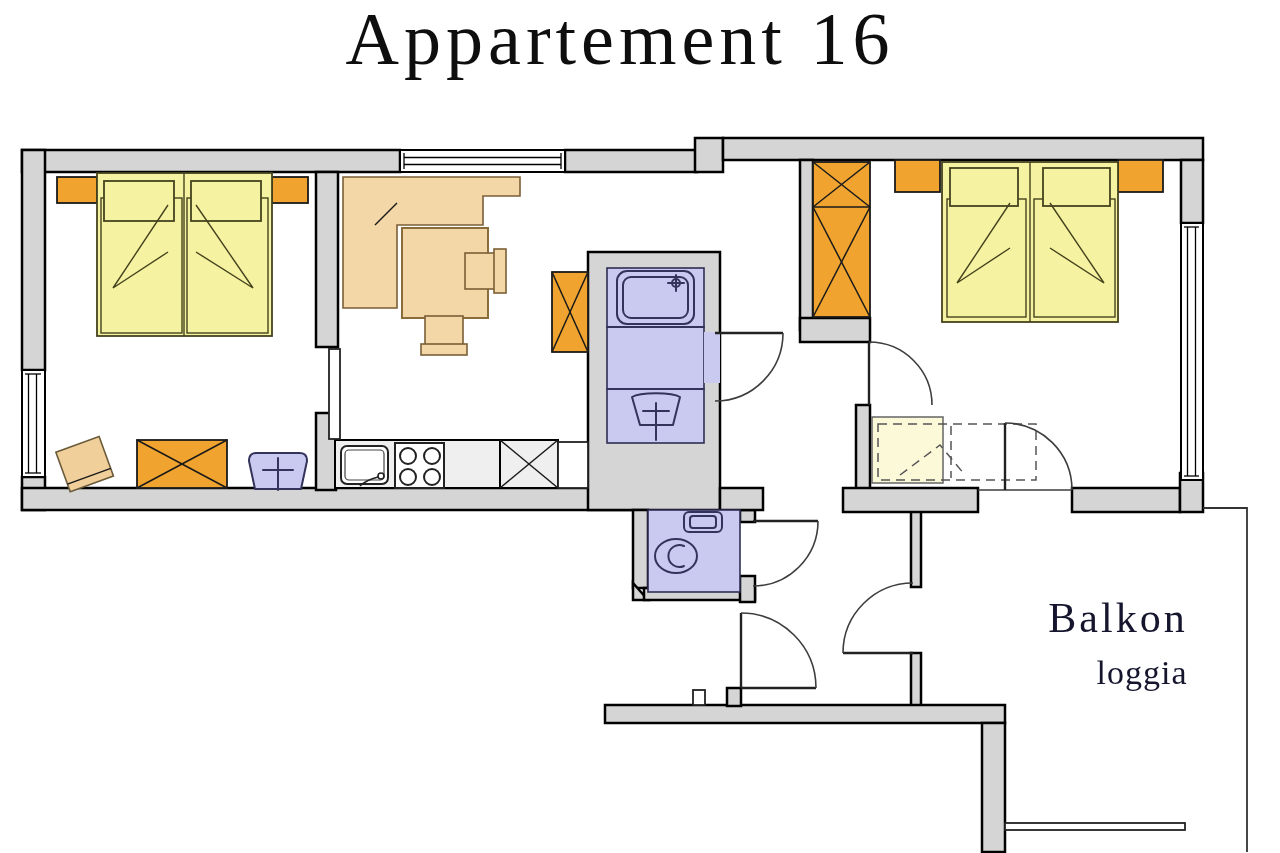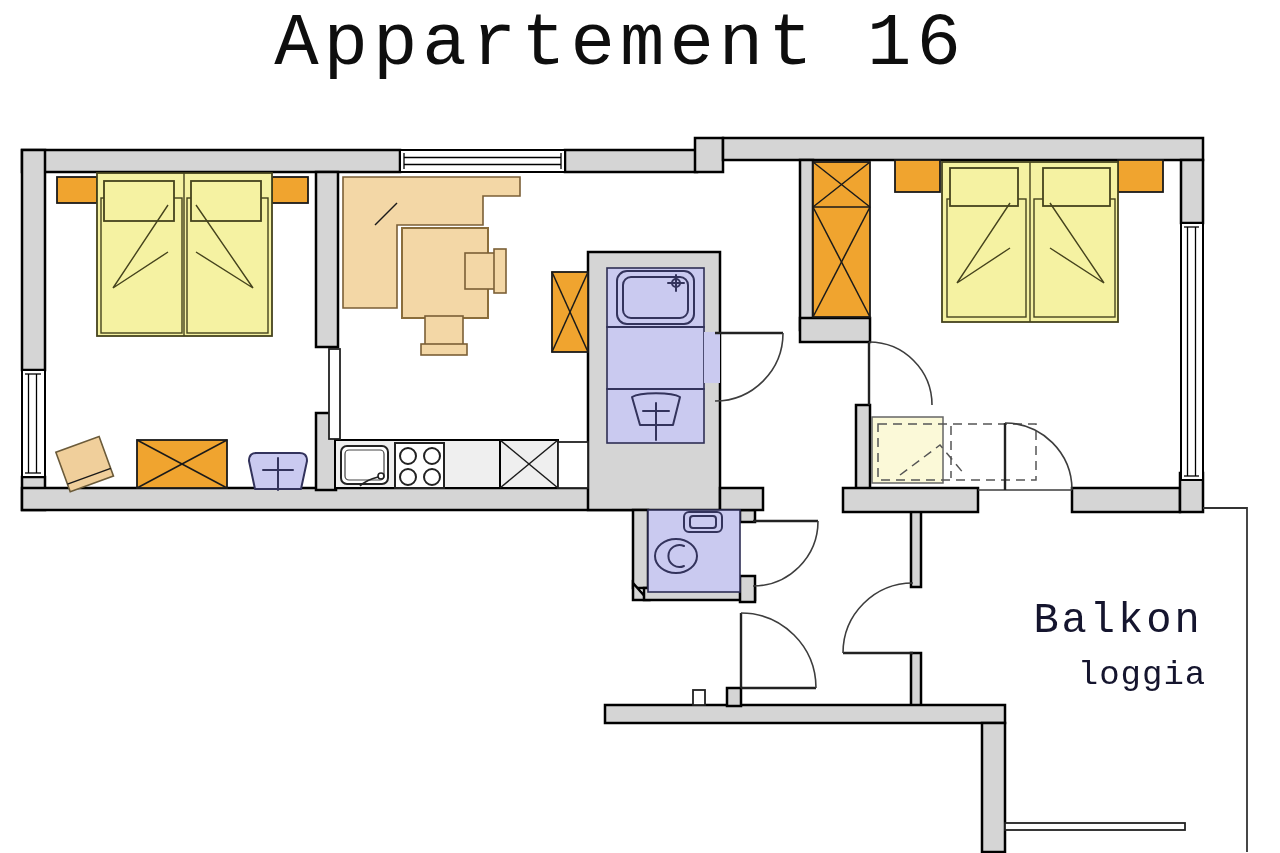--- a/index.html
+++ b/index.html
@@ -1,17 +1,17 @@
 <!DOCTYPE html>
 <html style="--wall: #d5d5d5; --counter: #efefef; --bed: #f5f2a2; --bedpale: #fbf9d8; --orange: #f0a42f; --tan: #f3d7a6; --tanchair: #f0cf9b; --purple: #cacaf0; --navy: #33335c; --ink: #0e0e0e; --balkon: #15152e;"><head>
 <meta charset="utf-8">
 <style>
   html,body{margin:0;padding:0;background:#ffffff;}
   .stage{width:1060px;height:853px;position:relative;background:#fff;
-         font-family:Liberation Mono, monospace;}
+         font-family:Liberation Serif, serif;}
   svg{display:block;}
   .wall{fill:var(--wall);stroke:#000;stroke-width:2.5;}
   .win{fill:#fff;stroke:#000;stroke-width:2;}
   .winline{stroke:#000;stroke-width:1.3;}
   .purple{fill:var(--purple);stroke:#2e2e54;stroke-width:1.6;}
   .fix{fill:none;stroke:var(--navy);stroke-width:2;stroke-linejoin:round;stroke-linecap:round;}
   .fixfill{fill:var(--purple);stroke:var(--navy);stroke-width:2;stroke-linejoin:round;}
   .orange{fill:var(--orange);stroke:#1a1a1a;stroke-width:1.8;}
   .xline{stroke:#1a1a1a;stroke-width:1.5;}
   .tan{fill:var(--tan);stroke:#7b5f36;stroke-width:1.6;}

